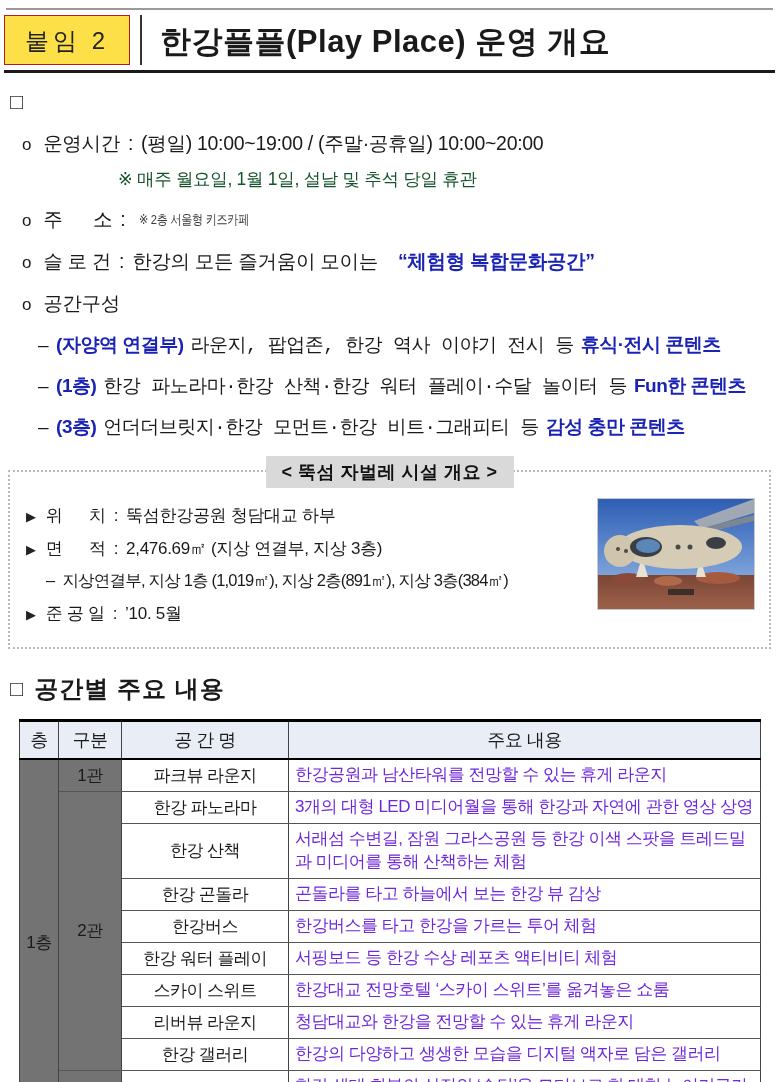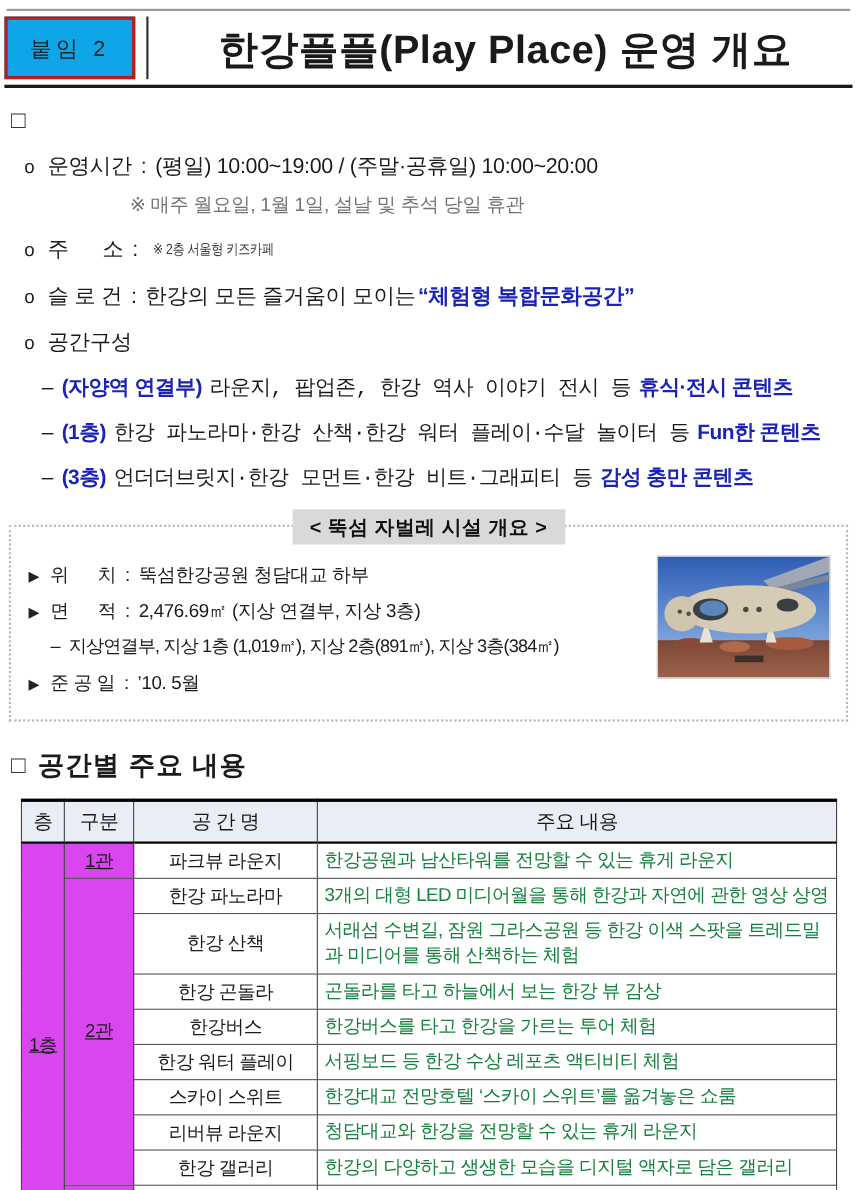--- a/index.html
+++ b/index.html
@@ -13,32 +13,32 @@
   }
   
   .top-rule{border-top:2px solid #9a9a9a;margin:8px 6px 0 6px;}
   .header-bar{
     display:flex;align-items:stretch;
     margin:5px 4px 0 4px;
     border-bottom:3px solid #1a1a1a;
     padding-bottom:5px;
   }
   .badge{
-    background:#0ea5e9;
-    border:3px solid #b91c1c;
-    font-size:20px;letter-spacing:4px;
+    background:#fde047;
+    border:1px solid #b91c1c;
+    font-size:24px;letter-spacing:4px;
     padding:8px 20px 7px 20px;
     display:flex;align-items:center;
     color:#222;
   }
   .header-divider{width:2px;background:#333;margin-left:10px;}
   .doc-title{
-    font-size:36px;font-weight:bold;letter-spacing:0.5px;
+    font-size:31px;font-weight:bold;letter-spacing:0.5px;
     padding:6px 0 2px 18px;
-    display:flex;align-items:center;margin-left:46px;
+    display:flex;align-items:center;
   }
   
   .section-heading{
     display:flex;align-items:center;
     font-size:24px;font-weight:bold;
     margin:16px 0 4px 10px;letter-spacing:1px;
   }
   .section-heading .sq{
     font-weight:normal;font-size:22px;margin-right:10px;color:#333;
   }
@@ -46,21 +46,21 @@
   .b-line{
     display:flex;align-items:baseline;
     font-size:19.5px;
     margin:15px 0 0 22px;
     letter-spacing:-0.3px;
   }
   .b-line .o{font-size:17px;margin-right:12px;}
   .b-line .lbl{white-space:pre;}
   .b-line .colon{margin:0 8px;}
   .note-line{
-    font-size:17.5px;color:#737373;
+    font-size:17.5px;color:#14532d;
     margin:10px 0 0 118px;letter-spacing:-0.3px;
   }
   .small-note{
     font-size:13.5px;color:#3a3a3a;
     display:inline-block;transform:scaleX(.82);transform-origin:left center;
     margin-left:6px;white-space:nowrap;align-self:center;
   }
   .blue{color:#1b23b4;font-weight:bold;}
   .dash-line{
     display:flex;align-items:baseline;
@@ -113,23 +113,23 @@
     padding:4px 6px;
     letter-spacing:-0.5px;
   }
   .space-table thead th{
     background:#e9edf6;font-weight:normal;
     font-size:18px;padding:6px 4px;
     border-bottom:2.5px solid #000;
     text-align:center;
   }
   .space-table{border-top:3px solid #000;border-bottom:3px solid #000;}
-  .space-table td.lav{background:#d946ef;text-align:center;text-decoration:underline;}
+  .space-table td.lav{background:#737373;text-align:center;}
   .space-table td.space{text-align:center;margin-top:40px;}
-  .space-table td.content{color:#15803d;line-height:1.35;}
+  .space-table td.content{color:#6d28d9;line-height:1.35;}
   .space-table td, .space-table th{border-left-color:#444;border-right-color:#444;}
 </style>
 </head>
 <body>
 
 <div class="top-rule"></div>
 <div class="header-bar">
   <div class="badge">붙임 2</div>
   <div class="header-divider"></div>
   <div class="doc-title">한강플플(Play Place) 운영 개요</div>
@@ -152,21 +152,21 @@
   <span class="lbl">주      소</span>
   <span class="colon">:</span>
   <span class="small-note">※ 2층 서울형 키즈카페</span>
 </div>
 
 <div class="b-line">
   <span class="o">o</span>
   <span class="lbl">슬 로 건</span>
   <span class="colon">:</span>
   <span>한강의 모든 즐거움이 모이는</span>
-  <span class="blue" style="margin-left:2px">“체험형 복합문화공간”</span>
+  <span class="blue" style="margin-left:20px">“체험형 복합문화공간”</span>
 </div>
 
 <div class="b-line">
   <span class="o">o</span>
   <span>공간구성</span>
 </div>
 
 <div class="dash-line">
   <span class="dash">–</span>
   <span class="blue">(자양역 연결부)</span>

